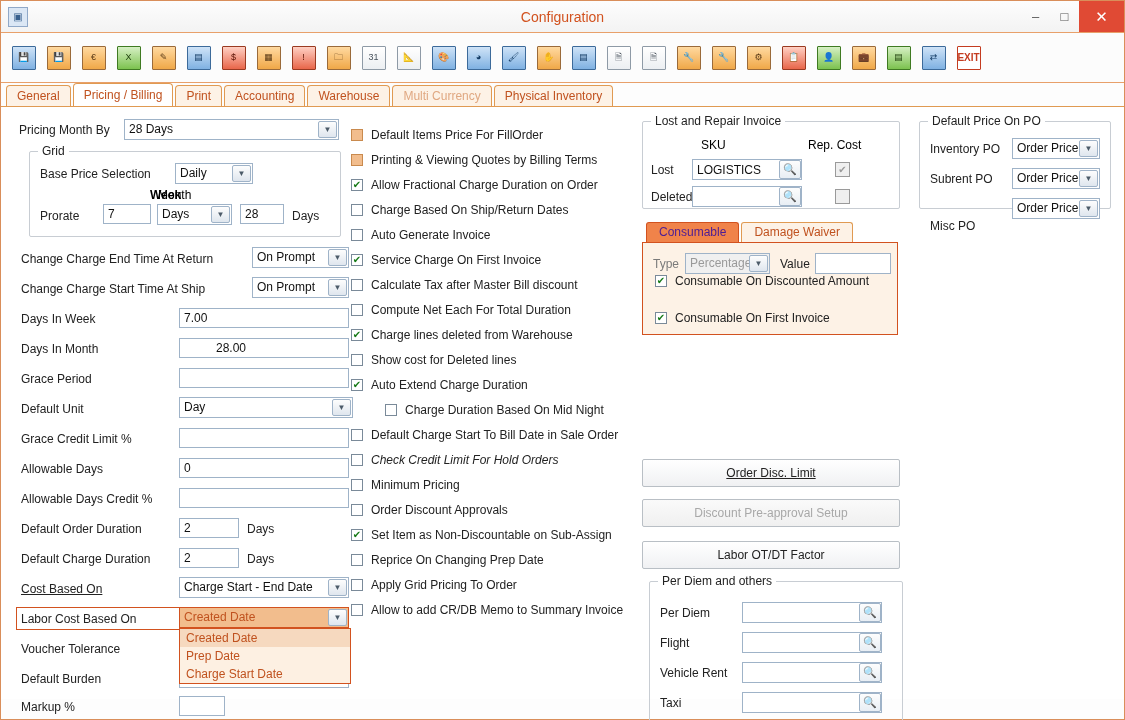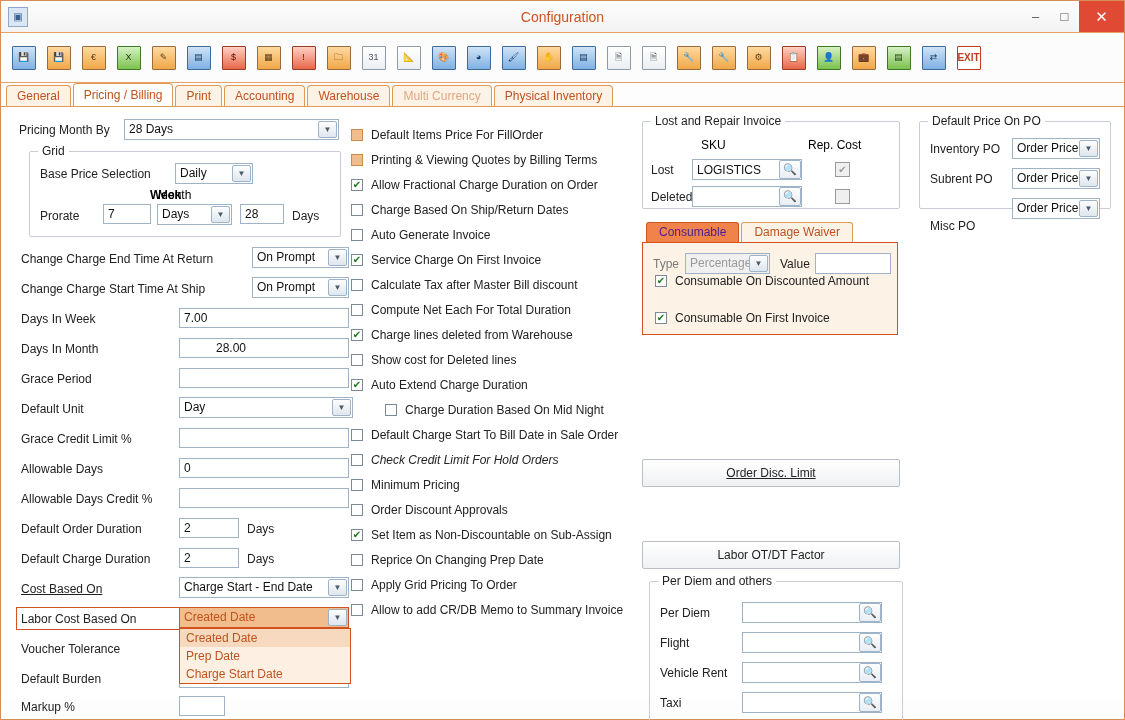--- a/index.html
+++ b/index.html
@@ -478,20 +478,23 @@
         <div class="cb" style="position:absolute;left:12px;top:65px;">
           <span class="box checked"></span>
           <span class="txt">Consumable On First Invoice</span>
         </div>
       </div>
     </div>
 
     <div class="btnwide" style="position:absolute;left:641px;top:352px;width:256px;">
       <span class="u">Order Disc. Limit</span>
     </div>
+    <div class="btnwide disabled" style="position:absolute;left:641px;top:392px;width:256px;">
+      <span>Discount Pre-approval Setup</span>
+    </div>
     <div class="btnwide" style="position:absolute;left:641px;top:434px;width:256px;">
       <span>Labor OT/DT Factor</span>
     </div>
 
     <div class="grp" style="left:648px;top:474px;width:252px;height:206px;">
       <div class="cap">Per Diem and others</div>
       <div id="perdiem-rows" style="position:absolute;left:0;top:0;width:252px;height:206px;">
           <div class="lbl" style="position: absolute; left: 10px; top: 24px;">Per Diem</div>
           <div style="position: absolute; left: 92px; top: 20px; width: 140px; height: 21px;"><input class="fld" style="width: 140px; height: 21px;"><div class="mag">🔍</div></div>
           <div class="lbl" style="position: absolute; left: 10px; top: 54px;">Flight</div>

